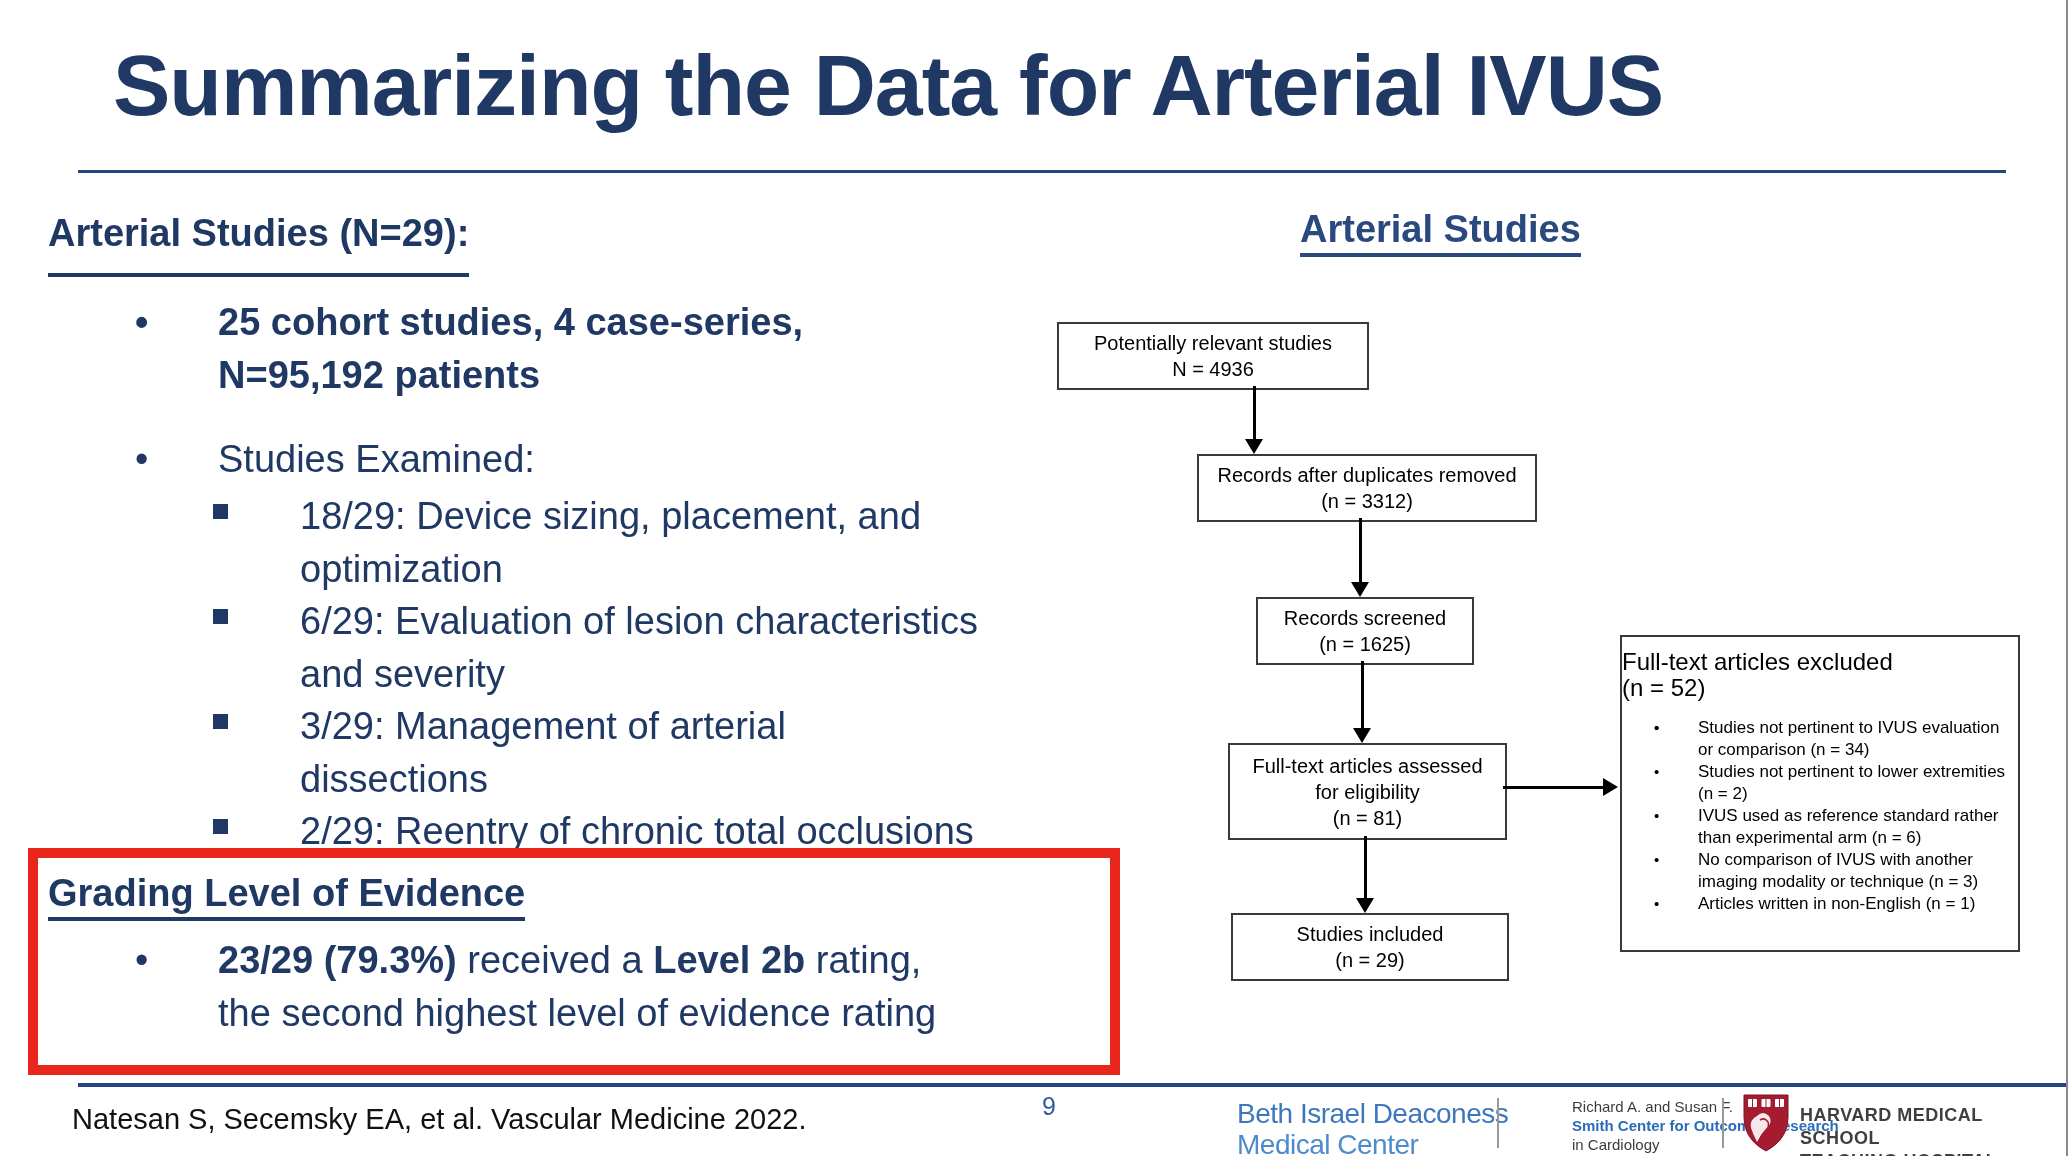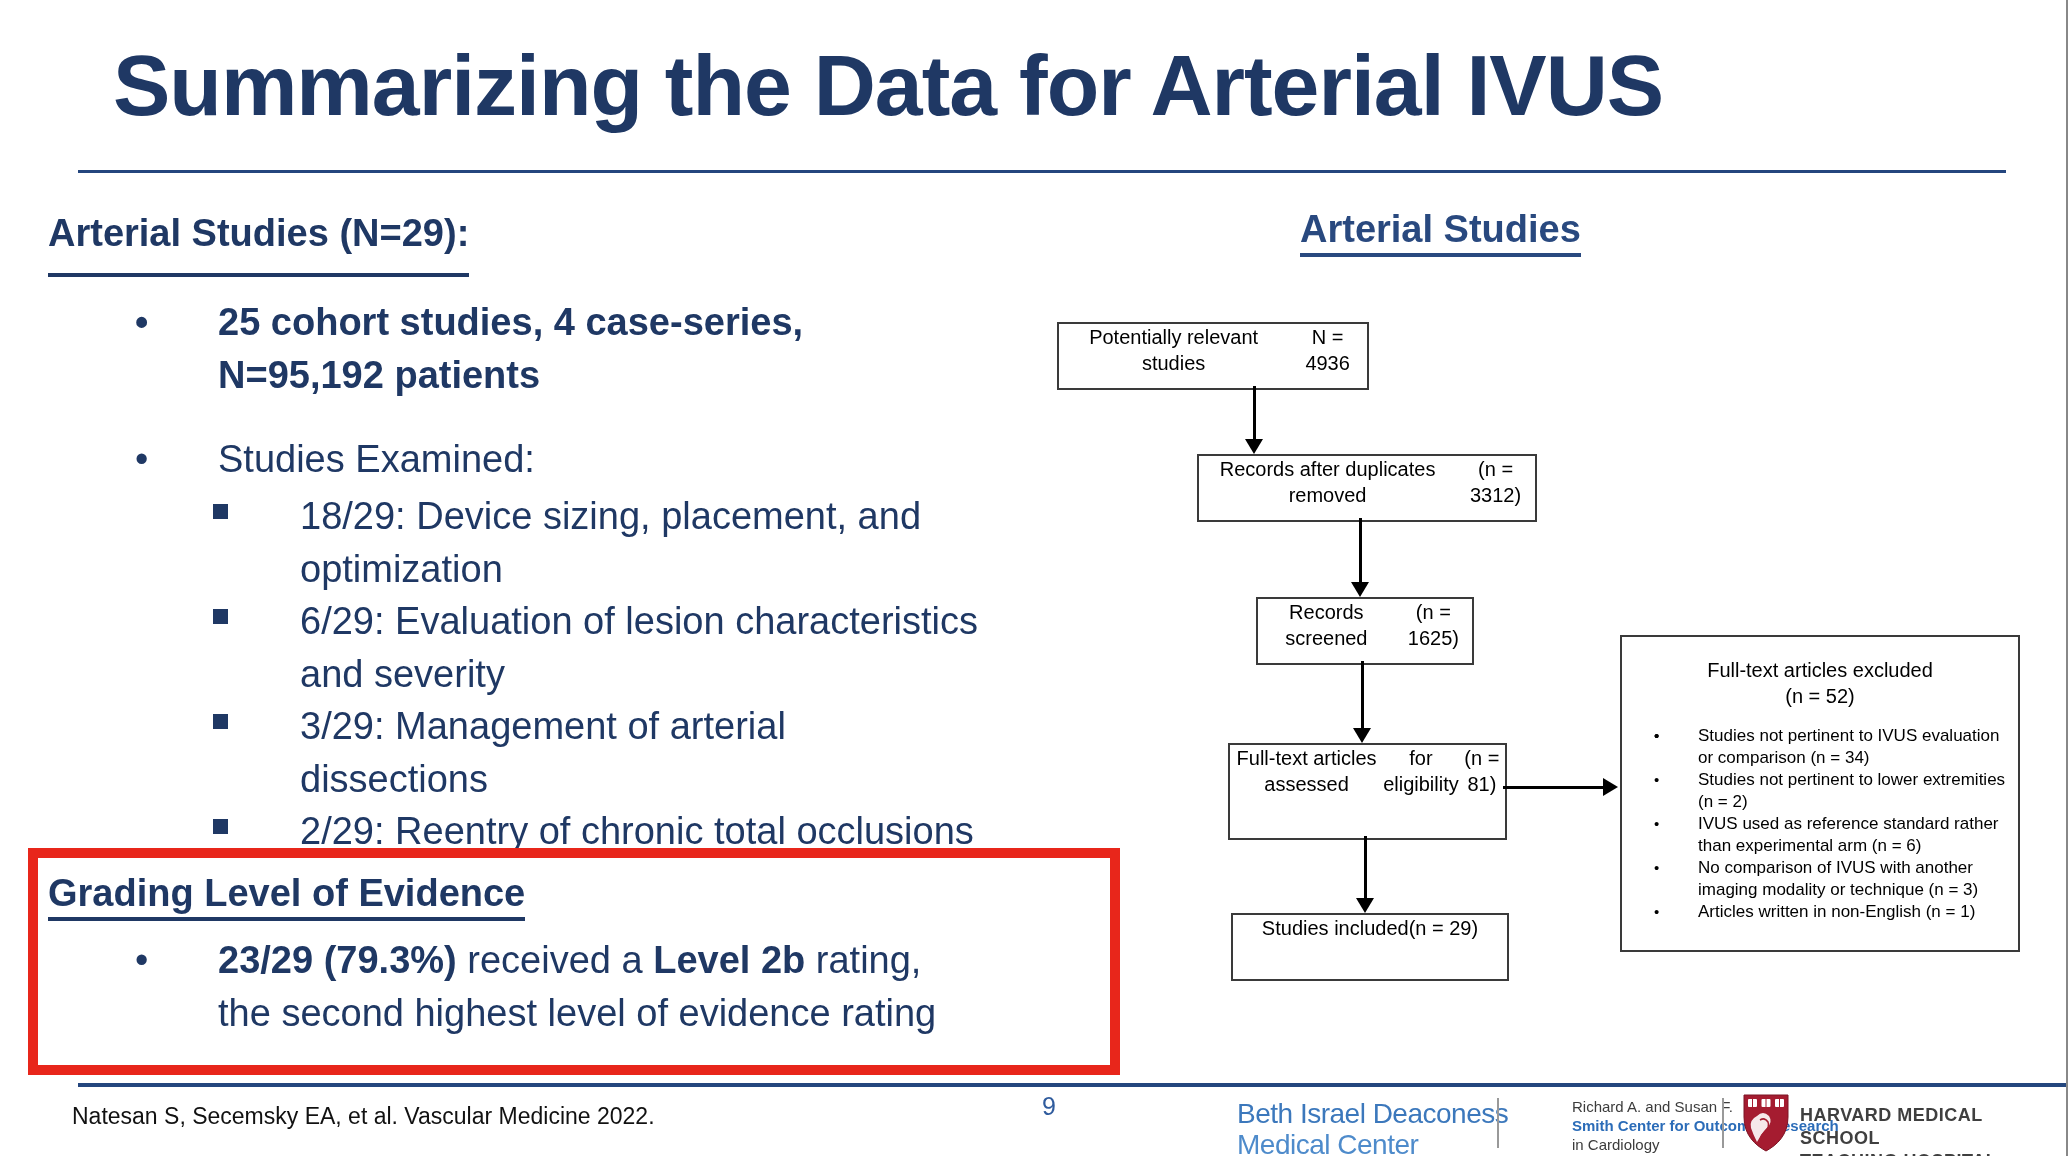--- a/index.html
+++ b/index.html
@@ -17,33 +17,33 @@
   .sq{position:absolute;left:213px;top:14px;width:15px;height:15px;background:#1F3864;}
   .btext{position:absolute;left:218px;white-space:nowrap;}
   .stext{position:absolute;left:300px;white-space:nowrap;}
   .bold{font-weight:bold;}
   
   .redbox{position:absolute;left:28px;top:848px;width:1072px;height:207px;border:10px solid #E8261B;background:#ffffff;}
   .gheading{position:absolute;left:48px;top:872px;font-size:38px;font-weight:bold;color:#1F3864;border-bottom:4px solid #1F3864;padding-bottom:2px;}
   
   .rheading{position:absolute;left:1300px;top:208px;font-size:38px;font-weight:bold;color:#29497F;border-bottom:4px solid #29497F;padding-bottom:2px;}
   .fbox{position:absolute;border:2px solid #3a3a3a;background:#fff;color:#000;
-        font-size:20px;line-height:26px;text-align:center;display:flex;flex-direction:row;justify-content:center;}
+        font-size:20px;line-height:26px;text-align:center;display:flex;flex-direction:column;justify-content:center;}
   .exbox{position:absolute;left:1620px;top:635px;width:396px;height:313px;border:2px solid #3a3a3a;background:#fff;color:#000;}
-  .exbox .extitle{font-size:20px;line-height:26px;text-align:center;padding-top:20px;}
+  .exbox .extitle{font-size:24px;line-height:26px;padding-top:12px;}
   .exlist{margin:16px 0 0 0;padding:0;list-style:none;}
   .exlist li{position:relative;padding-left:76px;padding-right:10px;font-size:17px;line-height:22px;color:#000;}
   .exlist li .mk{position:absolute;left:32px;top:0;font-size:15px;}
   .arrow-v{position:absolute;width:3px;background:#000;}
   .arrow-v::after{content:"";position:absolute;left:-8px;bottom:-15px;border:9px solid transparent;border-top:15px solid #000;border-bottom:none;}
   .arrow-h{position:absolute;height:3px;background:#000;}
   .arrow-h::after{content:"";position:absolute;top:-8px;right:-15px;border:9px solid transparent;border-left:15px solid #000;border-right:none;}
   
   .footer-rule{position:absolute;left:78px;top:1083px;width:1990px;height:4px;background:#24467E;}
-  .citation{position:absolute;left:72px;top:1103px;font-size:23px;color:#111;}
+  .citation{position:absolute;left:72px;top:1103px;font-size:29px;color:#111;}
   .pagenum{position:absolute;left:1042px;top:1092px;font-size:25px;color:#2F5B9D;}
   .bidmc{position:absolute;left:1237px;top:1098px;line-height:31px;font-size:28px;letter-spacing:-0.5px;}
   .bidmc .l1{color:#3C78BC;}
   .bidmc .l2{color:#4E8BCB;}
   .vsep{position:absolute;top:1098px;width:2px;height:50px;background:#999;}
   .smith{position:absolute;left:1572px;top:1097px;font-size:15px;line-height:19px;color:#3c3c3c;}
   .smith .sl2{color:#2B6CB8;font-weight:600;}
   .harvard-shield{position:absolute;left:1743px;top:1094px;}
   .harvard-text{position:absolute;left:1800px;top:1104px;font-size:18px;line-height:23px;font-weight:bold;color:#3F3F3F;letter-spacing:0.5px;}
 </style>

